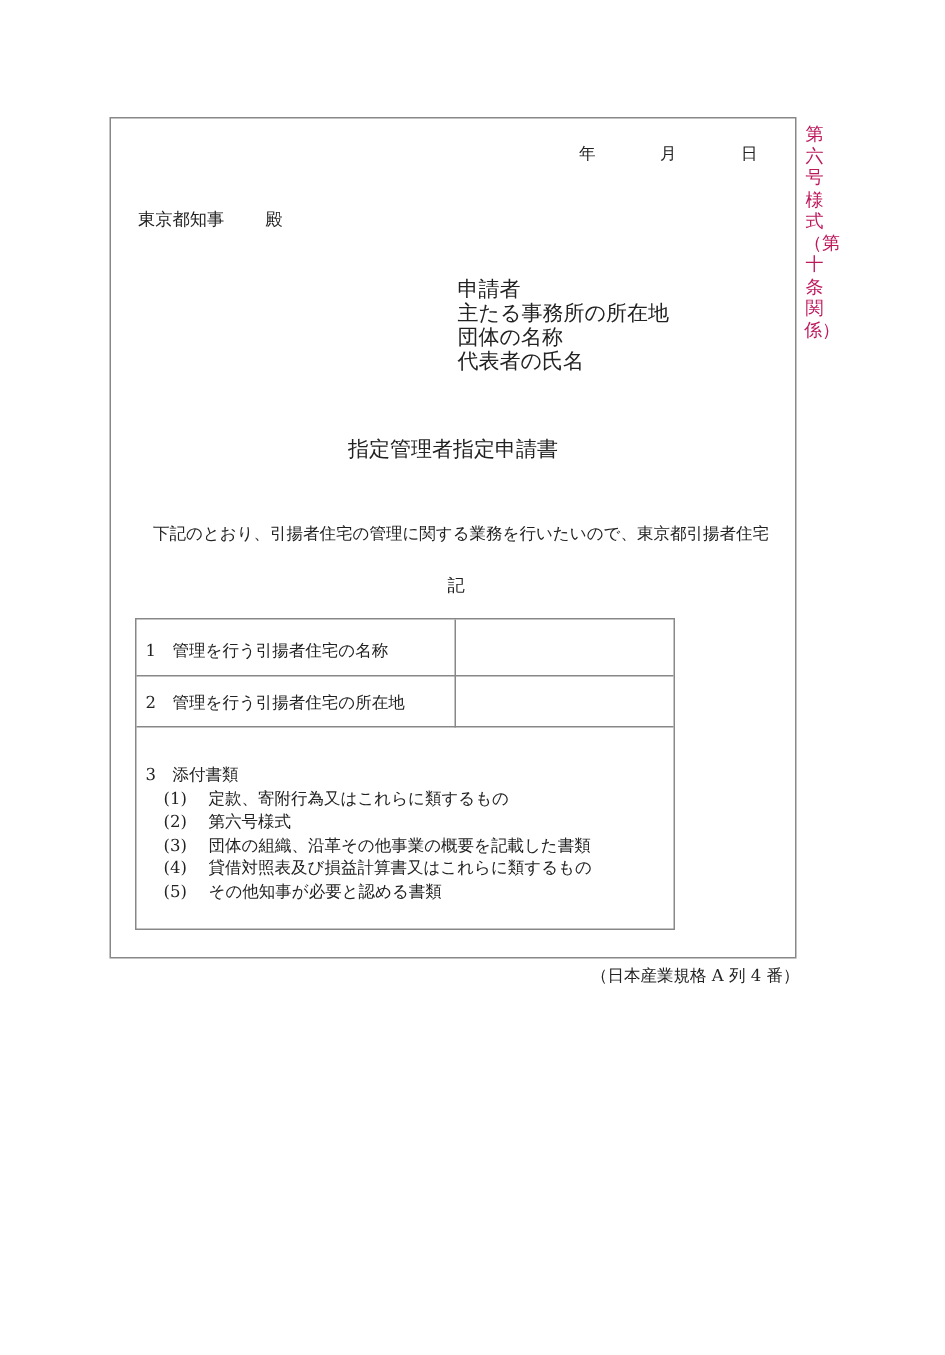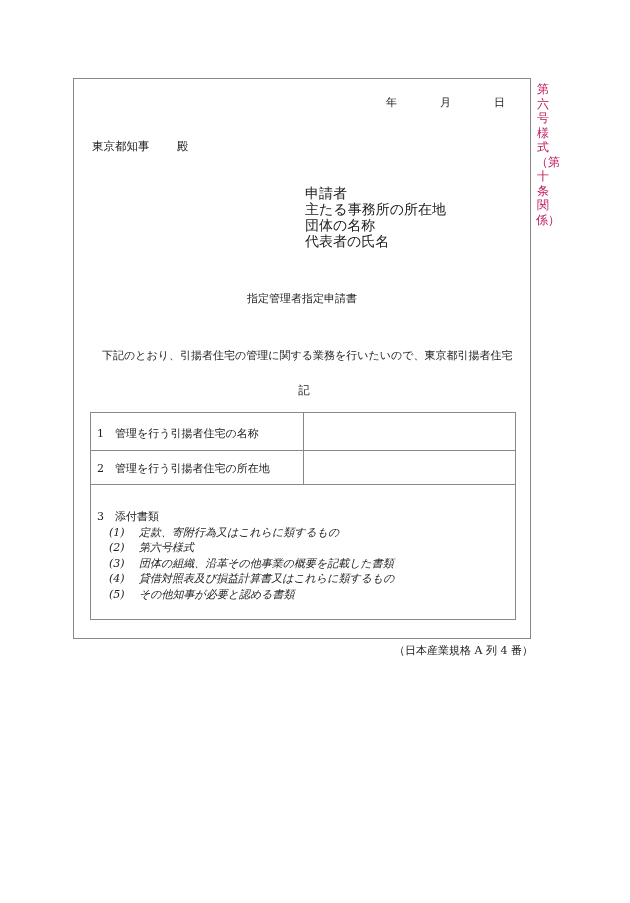--- a/index.html
+++ b/index.html
@@ -15,38 +15,38 @@
   }
   .side-label {
     position: absolute; left: 536px; top: 82px; width: 14px;
     font-size: 12px; line-height: 14.5px; text-align: center; color: #be185d;
     word-break: break-all; white-space: normal;
   }
   .date-row { left: 386px; top: 95px; font-size: 11px; }
   .date-row span { display: inline-block; }
   .addressee { left: 92px; top: 139px; font-size: 11.5px; }
   .applicant { left: 305px; top: 185px; font-size: 14px; line-height: 16px; }
-  .doc-title { left: 0; width: 604px; text-align: center; top: 291px; font-size: 11px; }
+  .doc-title { left: 0; width: 604px; text-align: center; top: 291px; font-size: 14px; }
   .body-text {
     left: 78px; top: 335px; width: 452px; font-size: 11px; line-height: 17px;
     white-space: normal;
   }
   .body-text p { margin: 12px; }
   .ki { left: 0; width: 608px; text-align: center; top: 383px; font-size: 11.5px; }
   .tbl {
-    position: absolute; left: 90px; top: 412px; width: 426px; height: 208px;
+    position: absolute; left: 90px; top: 412px; width: 360px; height: 208px;
     border: 1px solid #888; box-sizing: border-box;
   }
   .tbl .row {
     position: absolute; left: 0; width: 100%; border-bottom: 1px solid #888; box-sizing: border-box;
   }
   .tbl .cell-label { position: absolute; left: 6px; font-size: 11px; }
   .tbl .divider { position: absolute; left: 212px; top: 0; width: 1px; height: 72px; background: #888; }
   .tbl .docs { position: absolute; left: 6px; top: 96px; font-size: 11px; line-height: 15.5px; }
-  .tbl .docs .item { padding-left: 12px; font-style: italic; }
+  .tbl .docs .item { padding-left: 12px; }
   .tbl .docs .num { display: inline-block; width: 30px; }
   .footer-note { left: 394px; top: 643px; font-size: 11px; }
 </style>
 </head>
 <body>
 
 <div class="frame"></div>
 
 <div class="side-label">第六号様式（第十条関係）</div>
 

